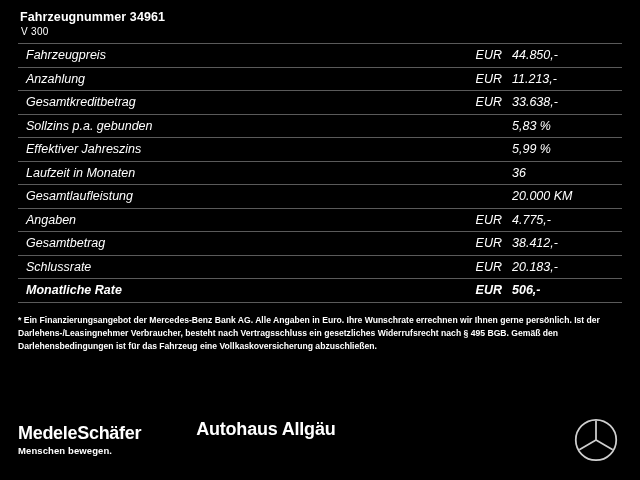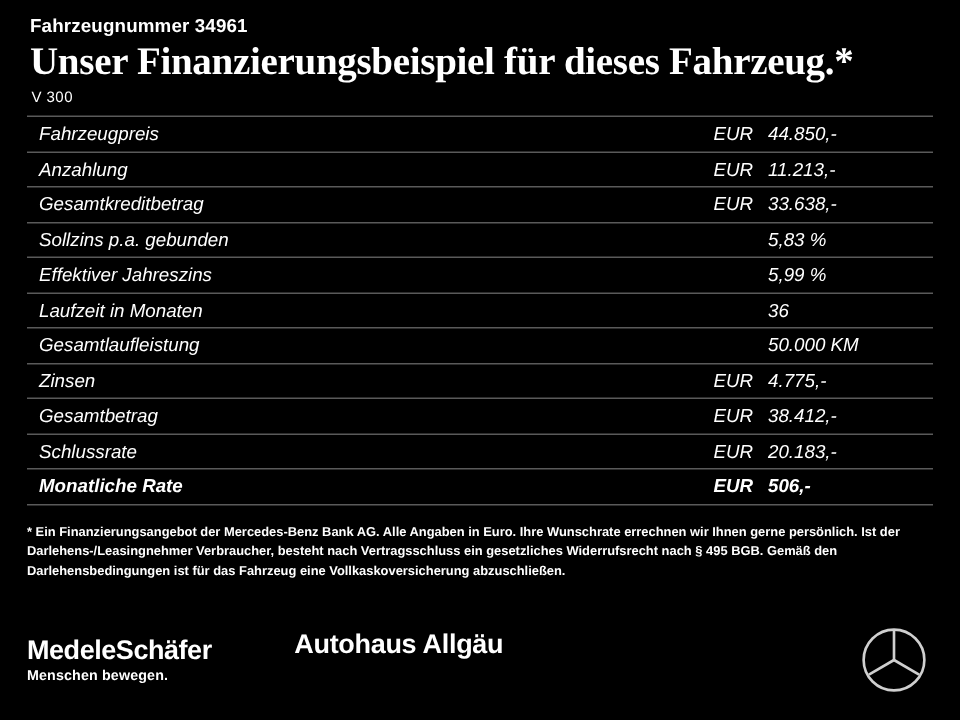--- a/index.html
+++ b/index.html
@@ -131,21 +131,20 @@
     align-self: center;
   }
 </style>
 </head>
 <body>
 
 <div class="page">
 
   <div class="vehicle-number">Fahrzeugnummer 34961</div>
 
-  <div class="headline">Unser Finanzierungsbeispiel für dieses Fahrzeug.*</div>
 
   <div class="model">V 300</div>
 
   <table class="table">
     <tbody>
       <tr>
         <td class="label">Fahrzeugpreis</td>
         <td class="cur">EUR</td>
         <td class="val">44.850,-</td>
       </tr>
@@ -170,24 +169,24 @@
         <td class="val">5,99 %</td>
       </tr>
       <tr>
         <td class="label">Laufzeit in Monaten</td>
         <td class="cur"></td>
         <td class="val">36</td>
       </tr>
       <tr>
         <td class="label">Gesamtlaufleistung</td>
         <td class="cur"></td>
-        <td class="val">50.000 KM</td>
-      </tr>
-      <tr>
-        <td class="label">Zinsen</td>
+        <td class="val">20.000 KM</td>
+      </tr>
+      <tr>
+        <td class="label">Angaben</td>
         <td class="cur">EUR</td>
         <td class="val">4.775,-</td>
       </tr>
       <tr>
         <td class="label">Gesamtbetrag</td>
         <td class="cur">EUR</td>
         <td class="val">38.412,-</td>
       </tr>
       <tr>
         <td class="label">Schlussrate</td>

